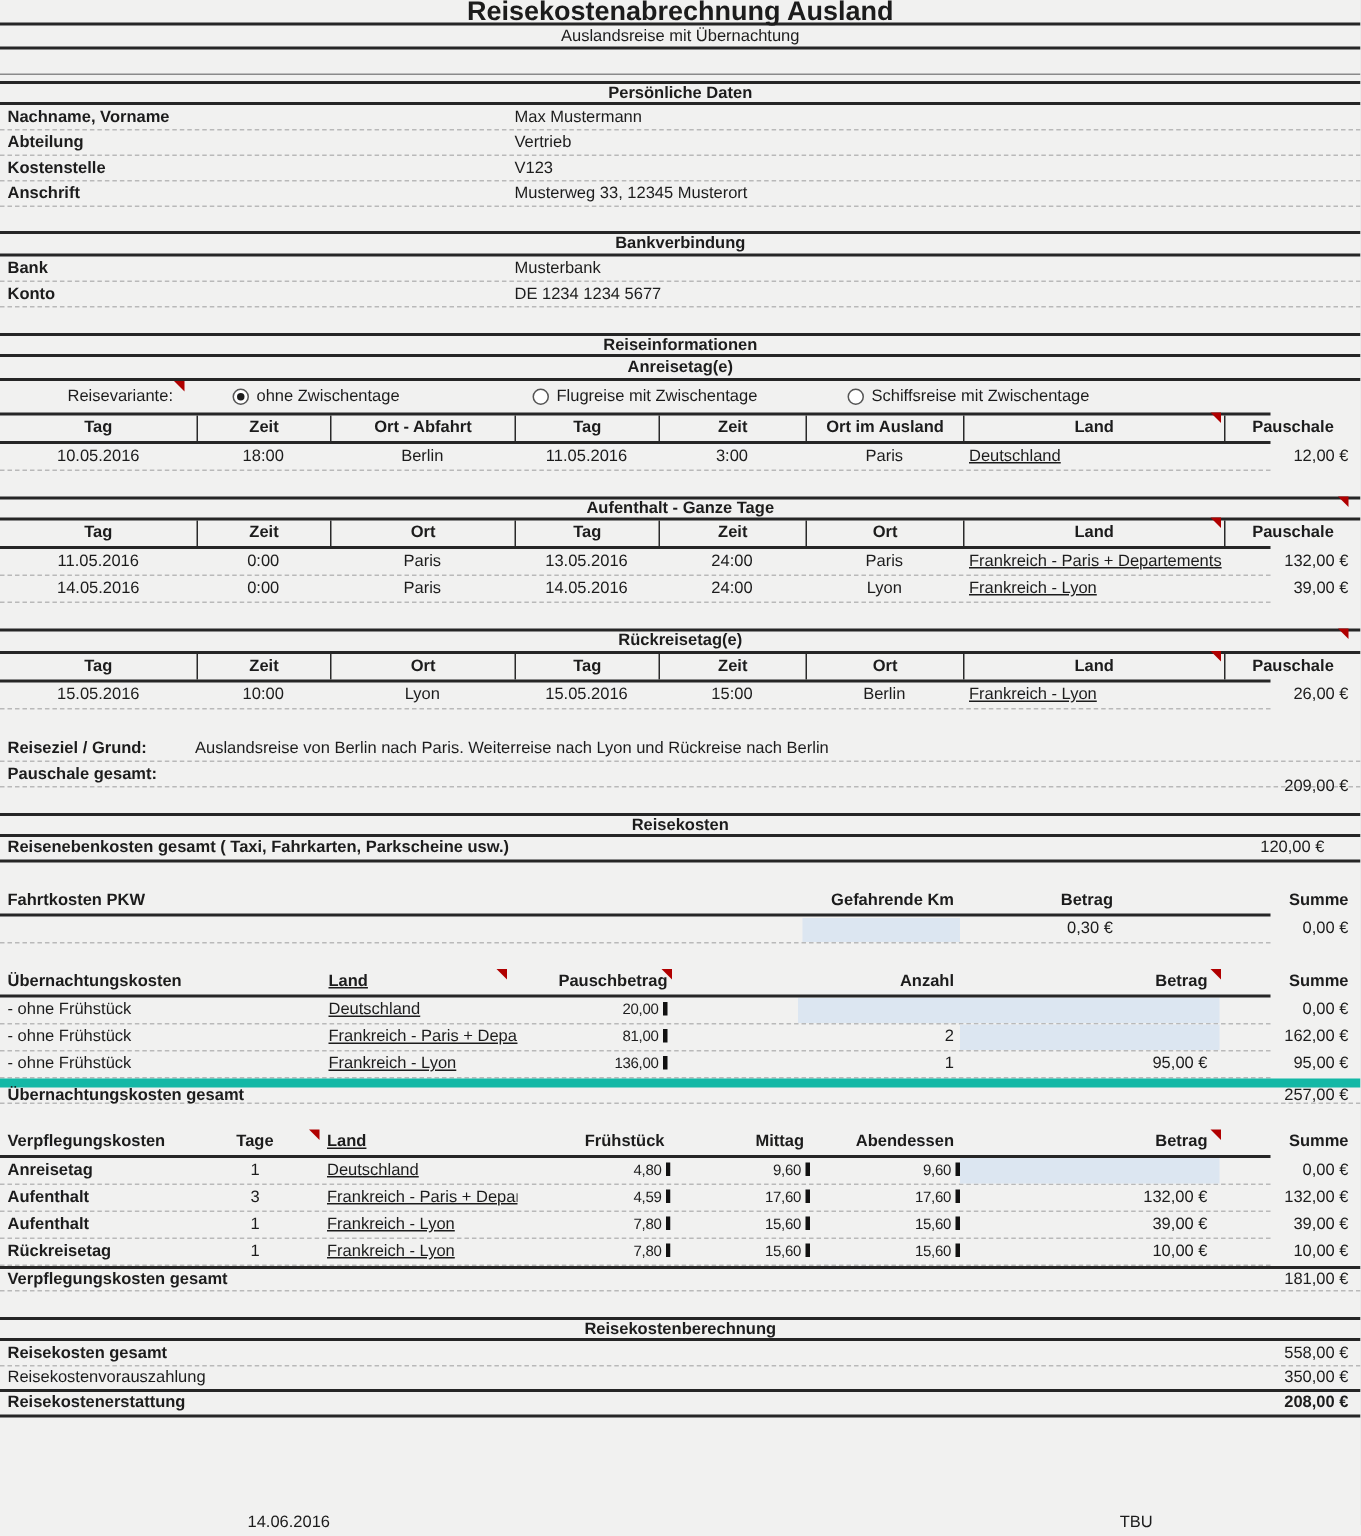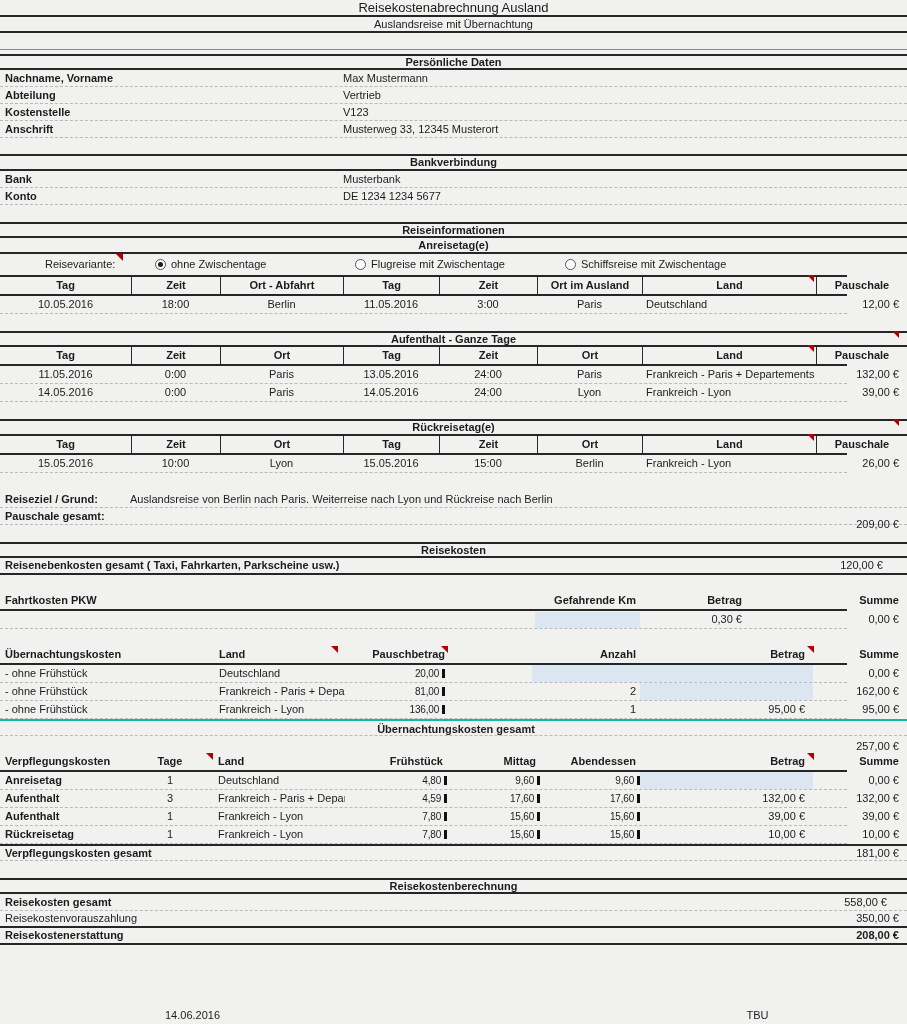--- a/index.html
+++ b/index.html
@@ -35,37 +35,37 @@
   .gt{grid-template-columns:131px 89px 123px 96px 98px 105px 174px 91px;}
   .gl{grid-template-columns:215px 130px 102px 193px 173px 94px;}
   .gm{grid-template-columns:130px 80px 135px 102px 93px 100px 173px 94px;}
   .gc{grid-template-columns:345px 295px 110px 157px;}
   .grid > div{overflow:hidden;white-space:nowrap;box-sizing:border-box;height:17px;line-height:17px;}
   .thead{border-top:2px solid #262626;border-bottom:2px solid #262626;font-weight:bold;}
   .thead.nt{border-top:none;}
   .thead.gt > div{text-align:center;}
   .thead.gt > div + div{border-left:1px solid #2a2a2a;}
   .tc{text-align:center;}
-  .tl{text-align:left;padding-left:4px;}
+  .tl{text-align:left;padding-left:4px;text-decoration:underline;}
   .trr{text-align:right;padding-right:8px;}
   .num{font-size:10px;letter-spacing:-0.2px;}
   .bar{display:inline-block;width:3px;height:9px;background:#111;margin-left:3px;vertical-align:-1px;}
   .bluecell{background:#dce6f1;}
   .blueblock{background:#dce6f1;height:16px;margin-left:auto;}
   
   .sig{position:absolute;text-align:center;}
   .sigval{border-bottom:2px solid #4a4a4a;height:17px;line-height:17px;}
   .spacer{position:relative;}
 </style>
 </head>
 <body>
 
 <div class="sheet">
 
-  <div class="row h17 center solidline" style="font-size:13px;font-weight:normal;">Reisekostenabrechnung Ausland</div>
+  <div class="row h17 center solidline" style="font-size:18px;font-weight:bold;">Reisekostenabrechnung Ausland</div>
   <div class="row h16 center solidline">Auslandsreise mit Übernachtung</div>
   <div class="row h17 thinline"></div>
   <div style="height:4px;"></div>
 
   <div class="row h16 banner">Persönliche Daten</div>
   <div class="row h17 dash">
     <span class="flabel">Nachname, Vorname</span>
     <span class="fvalue">Max Mustermann</span>
   </div>
   <div class="row h17 dash">
@@ -263,21 +263,21 @@
     <div class="trr">162,00 €</div>
   </div>
   <div class="grid gl dash">
     <div class="padl">- ohne Frühstück</div>
     <div class="tl">Frankreich - Lyon</div>
     <div class="trr num" style="padding-right:2px;"><span>136,00</span><span class="bar"></span></div>
     <div class="trr" style="padding-right:4px;">1</div>
     <div class="trr">95,00 €</div>
     <div class="trr">95,00 €</div>
   </div>
-  <div class="row h17 dash" style="border-top:2px solid #14b8a6;flex-direction:column;">
+  <div class="row h17 dash" style="border-top:6px solid #14b8a6;">
     <span class="bold padl">Übernachtungskosten gesamt</span>
     <span style="margin-left:auto;padding-right:8px;">257,00 €</span>
   </div>
   <div class="row h17"></div>
 
   <div class="grid gm" style="position:relative;border-bottom:2px solid #262626;font-weight:bold;">
     <div class="padl">Verpflegungskosten</div>
     <div class="tc">Tage</div>
     <div class="tl" style="padding-left:8px;">Land</div>
     <div class="trr" style="padding-right:4px;">Frühstück</div>
@@ -330,21 +330,21 @@
   </div>
   <div class="row h17 dash" style="border-top:2px solid #262626;align-items:center;">
     <span class="bold padl">Verpflegungskosten gesamt</span>
     <span style="margin-left:auto;padding-right:8px;">181,00 €</span>
   </div>
   <div class="row h17"></div>
 
   <div class="row h16 banner">Reisekostenberechnung</div>
   <div class="row h17 dash">
     <span class="bold padl">Reisekosten gesamt</span>
-    <span style="margin-left:auto;padding-right:20px;">558,00 €</span>
+    <span style="margin-left:auto;padding-right:8px;">558,00 €</span>
   </div>
   <div class="row h17" style="border-bottom:2px solid #262626;">
     <span class="padl">Reisekostenvorauszahlung</span>
     <span style="margin-left:auto;padding-right:8px;">350,00 €</span>
   </div>
   <div class="row h17" style="border-bottom:2px solid #262626;">
     <span class="bold padl">Reisekostenerstattung</span>
     <span class="bold" style="margin-left:auto;padding-right:8px;">208,00 €</span>
   </div>
 

